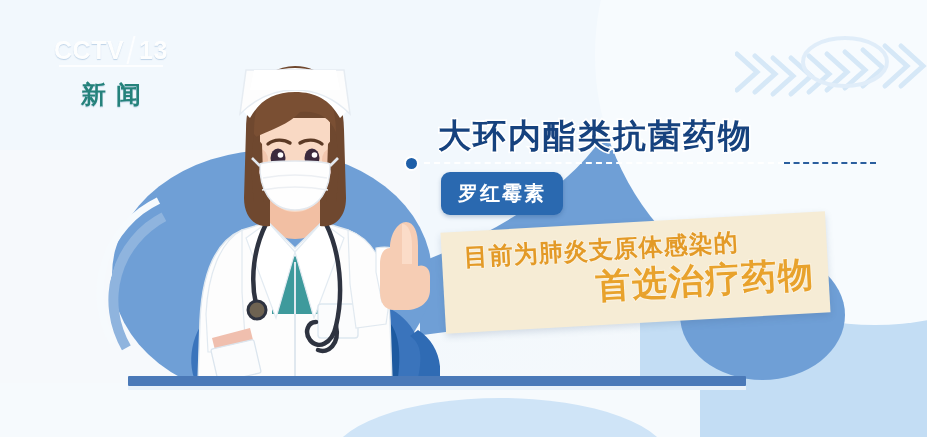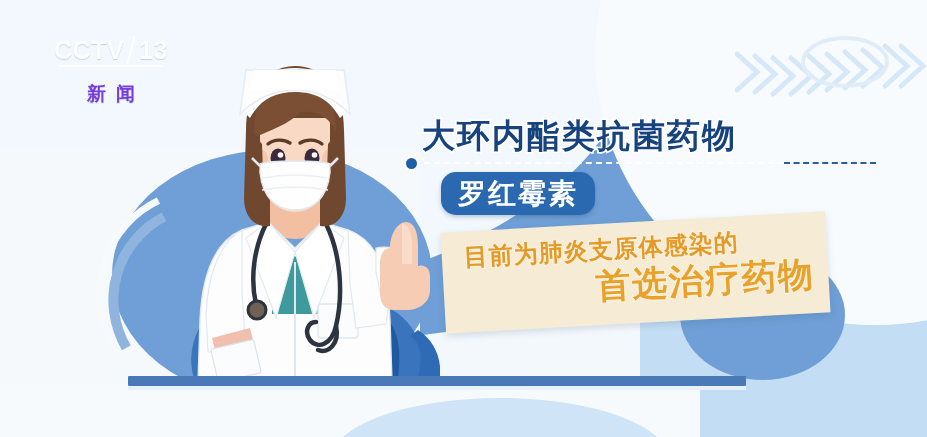--- a/index.html
+++ b/index.html
@@ -76,47 +76,47 @@
   .logo{position:absolute;left:52px;top:36px;width:118px;height:62px;
     text-align:center;pointer-events:none;}
   .logo-row{font-size:25px;font-weight:700;letter-spacing:.5px;color:#ffffff;
     opacity:.92;line-height:28px;text-shadow:0 1px 1px rgba(140,175,210,.55);
     display:flex;align-items:center;justify-content:center;gap:2px;}
   .logo-13{display:inline-block;border-left:2px solid rgba(255,255,255,.9);
     transform:skewX(-14deg);padding-left:7px;margin-left:4px;}
   .logo-13 span{display:inline-block;transform:skewX(14deg);}
   .logo-underline{width:104px;height:2px;background:rgba(255,255,255,.85);
     margin:1px auto 2px auto;}
-  .logo-sub{font-size:19px;font-weight:700;color:#6d28d9;opacity:.9;
+  .logo-sub{font-size:25px;font-weight:700;color:#0f766e;opacity:.9;
     letter-spacing:10px;text-indent:10px;line-height:22px;
     text-shadow:0 1px 1px rgba(140,175,210,.5);margin-top:16px;}
 
   
   .nurse{position:absolute;left:150px;top:52px;width:290px;height:330px;}
 
   
-  .headline{position:absolute;left:422px;top:114px;
+  .headline{position:absolute;left:438px;top:114px;
     font-size:33px;font-weight:700;letter-spacing:2px;color:#16427e;
     -webkit-text-stroke:3.2px #ffffff;paint-order:stroke fill;
     white-space:nowrap;}
 
   
   .dash-wrap{position:absolute;left:404px;top:154px;width:470px;height:18px;}
   .dot-marker{position:absolute;left:0;top:2px;width:15px;height:15px;border-radius:50%;
     background:#1f5fa8;border:2.5px solid #ffffff;}
   .dash-line-a{position:absolute;left:20px;top:8px;width:360px;height:0;
     border-top:2.5px dashed #ffffff;}
   .dash-line-b{position:absolute;left:380px;top:8px;width:92px;height:0;
     border-top:2.5px dashed #2a5e9e;}
 
   
   .pills{position:absolute;left:441px;top:172px;display:flex;gap:8px;}
-  .pill{height:43px;padding:0 17px;border-radius:15px;background:#2a69b0;
+  .pill{height:43px;padding:0 17px;border-radius:9px;background:#2a69b0;
     display:flex;align-items:center;justify-content:center;
-    color:#ffffff;font-size:28px;font-weight:700;letter-spacing:2px;
+    color:#ffffff;font-size:20px;font-weight:700;letter-spacing:2px;
     box-shadow:0 2px 4px rgba(30,70,120,.28);font-family:Liberation Mono, monospace;}
 
   
   .banner{position:absolute;left:443px;top:222px;width:385px;height:101px;
     background:#f6ecd5;transform:rotate(-3.2deg);
     box-shadow:0 3px 7px rgba(60,90,130,.18);}
   .banner-l1{position:absolute;left:22px;top:10px;
     font-size:24px;font-weight:700;letter-spacing:1px;color:#e39a27;
     -webkit-text-stroke:1.6px #fbf3e2;paint-order:stroke fill;white-space:nowrap;}
   .banner-l2{position:absolute;right:14px;top:39px;

